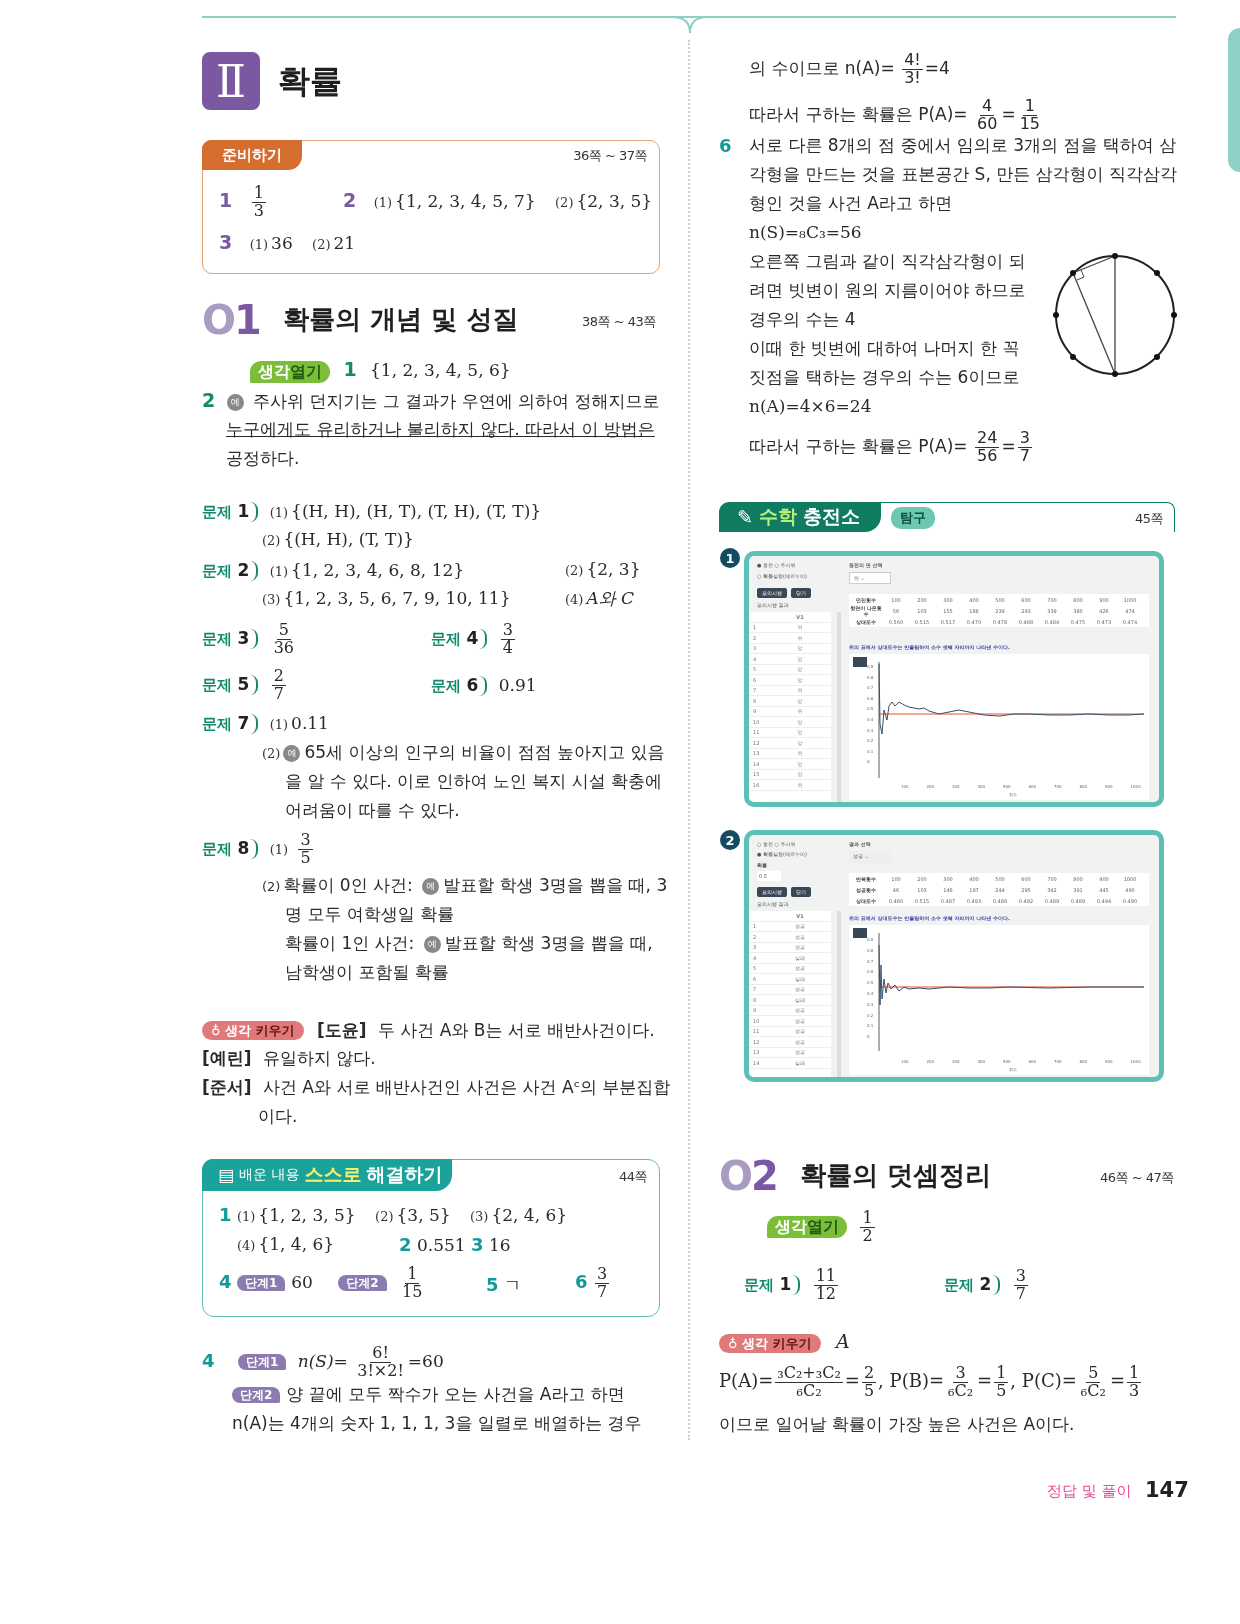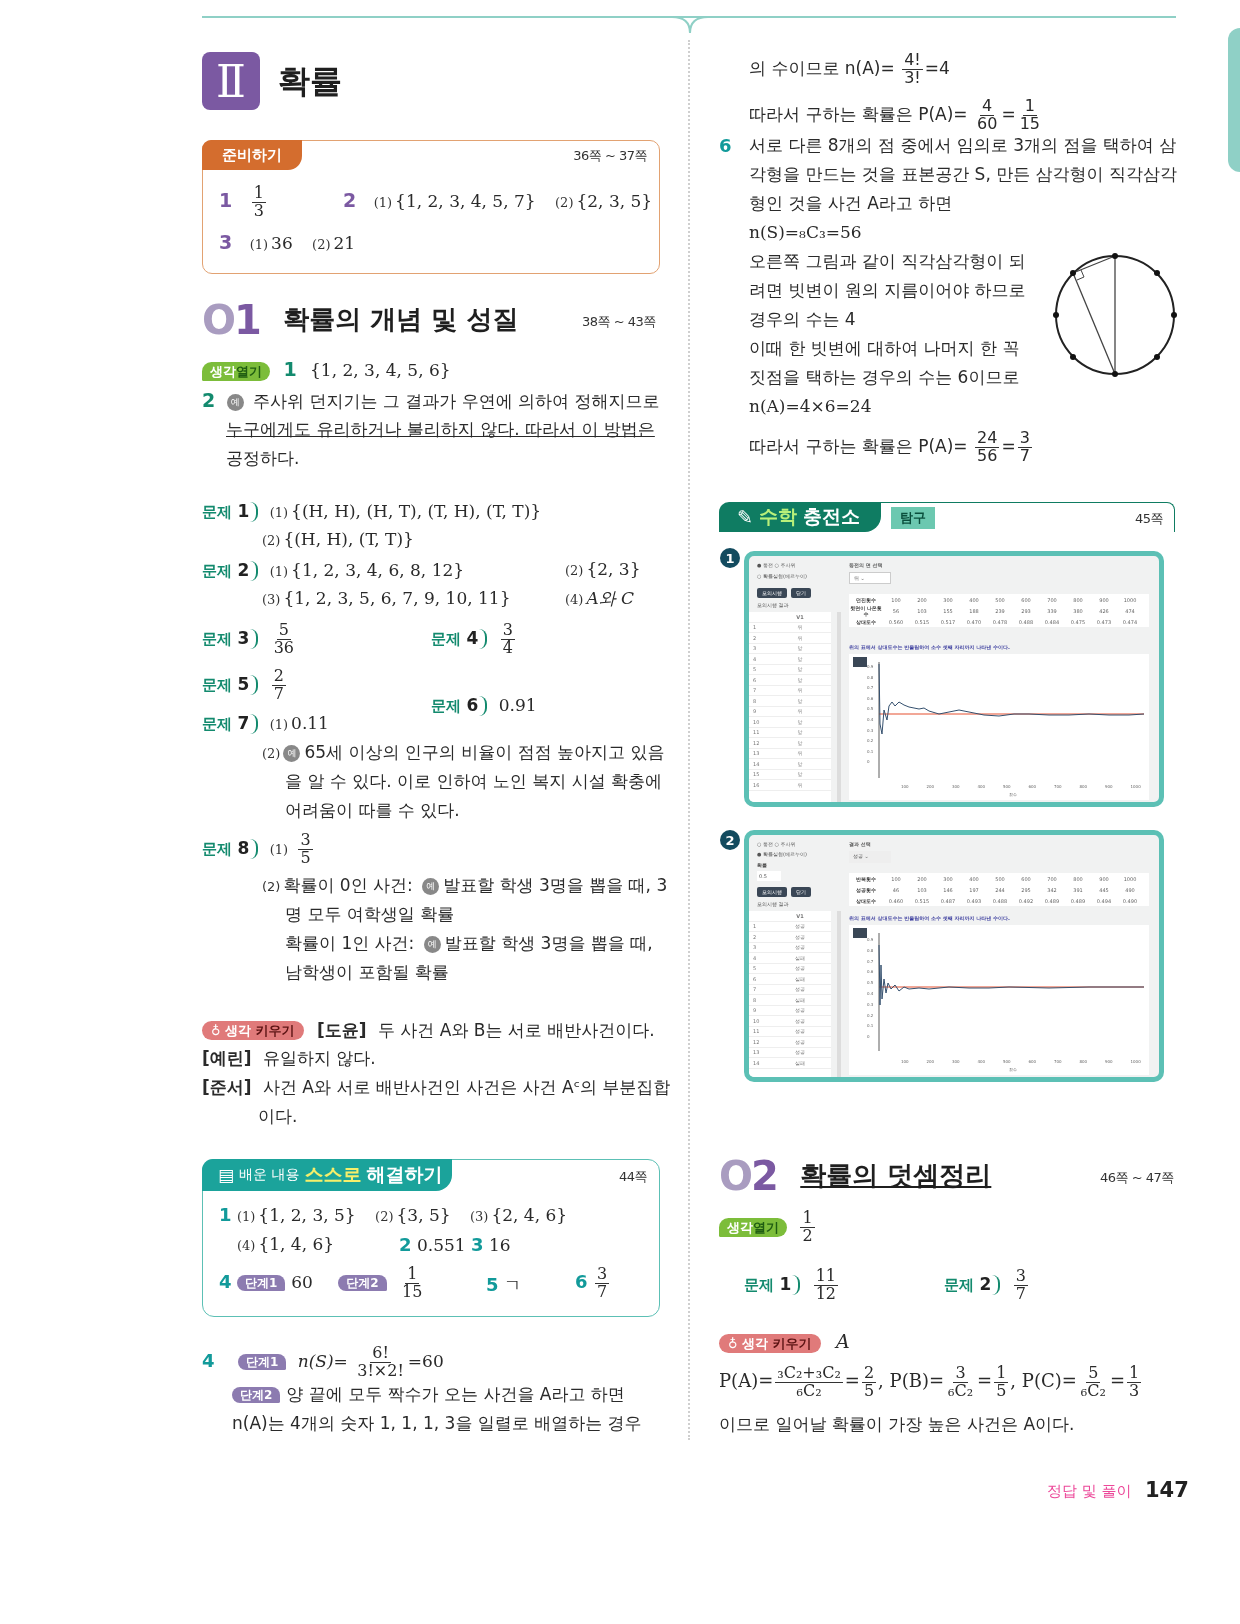--- a/index.html
+++ b/index.html
@@ -26,42 +26,42 @@
   .prep-tab { position: absolute; left: -1px; top: -1px; width: 100px; height: 30px; background: #d46d2e; color: #fff; border-radius: 9px 0 14px 0; font-family: "DejaVu Sans", sans-serif; font-size: 15px; font-weight: bold; display: flex; align-items: center; justify-content: center; }
   .pages { font-family: "DejaVu Sans", sans-serif; font-size: 13px; color: #333; letter-spacing: -0.5px; }
   .purple-num { font-family: "DejaVu Sans", sans-serif; font-weight: bold; color: #7b59a2; font-size: 19px; }
   .green-num { font-family: "DejaVu Sans", sans-serif; font-weight: bold; color: #138a6e; font-size: 19px; }
   .teal-num { font-family: "DejaVu Sans", sans-serif; font-weight: bold; color: #129a9a; font-size: 18px; }
 
   .sec-num { font-family: "DejaVu Sans", sans-serif; font-weight: bold; font-size: 40px; color: #7b59a2; letter-spacing: -2px; }
   .sec-num .o { color: #a99cc0; }
   .sec-title { font-family: "DejaVu Sans", sans-serif; font-weight: bold; font-size: 26px; color: #1f1f1f; }
 
-  .tag-open { display: inline-block; background: #7cbd3a; color: #fff; font-family: "DejaVu Sans", sans-serif; font-size: 13px; font-weight: bold; padding: 3px 8px; border-radius: 12px 12px 12px 2px; vertical-align: middle; }
+  .tag-open { display: inline-block; background: #7cbd3a; color: #fff; font-family: "DejaVu Sans", sans-serif; font-size: 16px; font-weight: bold; padding: 3px 8px; border-radius: 12px 12px 12px 2px; vertical-align: middle; margin-left: 48px; }
   .tag-open .b { color: #1f5d12; }
   .tag-grow { display: inline-block; background: #e07a7a; color: #fff; font-family: "DejaVu Sans", sans-serif; font-size: 13px; font-weight: bold; padding: 3px 9px; border-radius: 12px; vertical-align: middle; }
   .tag-grow .b { color: #5a1212; }
   .ex-circle { display: inline-flex; width: 17px; height: 17px; border-radius: 50%; background: #888; color: #fff; font-size: 9px; align-items: center; justify-content: center; vertical-align: middle; font-family: "DejaVu Sans", sans-serif; margin-right: 4px; }
 
   .prob-label { font-family: "DejaVu Sans", sans-serif; font-weight: bold; color: #138a6e; font-size: 15px; }
   .prob-num { font-family: "DejaVu Sans", sans-serif; font-weight: bold; color: #222; font-size: 17px; }
   .paren-arc { display: inline-block; width: 8px; height: 20px; border-right: 2.5px solid #138a6e; border-radius: 0 12px 12px 0; vertical-align: middle; margin-left: 1px; margin-right: 6px; }
 
   .self-box { position: absolute; left: 202px; top: 1159px; width: 458px; height: 158px; border: 1.5px solid #5cc0b5; border-radius: 12px; }
   .self-tab { position: absolute; left: -1px; top: -1px; width: 250px; height: 32px; background: #1ba39b; border-radius: 11px 0 16px 0; color: #fff; font-family: "DejaVu Sans", sans-serif; display: flex; align-items: center; padding-left: 16px; gap: 5px; }
   .self-tab .y { color: #f6ef6a; font-weight: bold; font-size: 19px; }
   .self-tab .w { font-weight: bold; font-size: 19px; }
   .self-tab .s { font-size: 14px; }
   .step-tag { display: inline-block; background: #8c7bb0; color: #fff; font-family: "DejaVu Sans", sans-serif; font-size: 12px; font-weight: bold; padding: 2px 8px; border-radius: 10px 10px 2px 10px; vertical-align: middle; margin-right: 6px; }
 
   .charge-header { position: absolute; left: 719px; top: 502px; width: 456px; height: 32px; }
   .charge-tab { position: absolute; left: 0; top: 0; width: 162px; height: 30px; background: #0f7c62; border-radius: 10px 0 16px 0; color: #fff; font-family: "DejaVu Sans", sans-serif; font-weight: bold; font-size: 19px; display: flex; align-items: center; padding-left: 18px; gap: 6px; }
   .charge-tab .y { color: #b9f07a; }
   .charge-line { position: absolute; left: 150px; top: 0; width: 306px; height: 30px; border-top: 1.5px solid #0f7c62; border-right: 1.5px solid #0f7c62; border-radius: 0 8px 0 0; }
-  .explore { position: absolute; left: 172px; top: 5px; background: #6cc8b0; color: #0a4f3d; font-family: "DejaVu Sans", sans-serif; font-weight: bold; font-size: 13px; padding: 2px 9px; border-radius: 0; }
+  .explore { position: absolute; left: 172px; top: 5px; background: #6cc8b0; color: #0a4f3d; font-family: "DejaVu Sans", sans-serif; font-weight: bold; font-size: 13px; padding: 2px 9px; border-radius: 10px; }
 
   .shot { position: absolute; border: 5px solid #5cc0b5; border-radius: 10px; background: #f1f2f2; overflow: hidden; }
   .shot-num { position: absolute; width: 20px; height: 20px; border-radius: 50%; background: #134b5f; color: #fff; font-family: "DejaVu Sans", sans-serif; font-weight: bold; font-size: 13px; display: flex; align-items: center; justify-content: center; }
   .tiny { font-family: "DejaVu Sans", sans-serif; font-size: 5px; color: #555; white-space: nowrap; }
   .mini-btn { position: absolute; background: #3a4756; color: #fff; font-family: "DejaVu Sans", sans-serif; font-size: 5px; border-radius: 2px; display: flex; align-items: center; justify-content: center; }
   .mini-table { position: absolute; background: #fff; }
   .mini-row { display: flex; height: 11px; align-items: center; }
   .mini-row span { font-family: "DejaVu Sans", sans-serif; font-size: 5px; color: #666; width: 26px; text-align: center; }
   .mini-row span.h { width: 34px; font-weight: bold; color: #333; }
   .side-list { position: absolute; background: #fff; }
@@ -162,21 +162,21 @@
       <span class="den">4</span>
     </span>
 </div>
 <div class="line" style="left:202px; top:668px;">
   <span class="prob-label">문제</span> <span class="prob-num">5</span><span class="paren-arc"></span>
   <span class="frac">
       <span class="num">2</span>
       <span class="den">7</span>
     </span>
 </div>
-<div class="line" style="left:431px; top:676px;margin-top:20px;">
+<div class="line" style="left:431px; top:676px;">
   <span class="prob-label">문제</span> <span class="prob-num">6</span><span class="paren-arc"></span>
   <span>0.91</span>
 </div>
 <div class="line" style="left:202px; top:714px;">
   <span class="prob-label">문제</span> <span class="prob-num">7</span><span class="paren-arc"></span>
   <span class="pn">(1)</span><span>0.11</span>
 </div>
 <div class="line" style="left:262px; top:744px;">
   <span class="pn">(2)</span><span class="ex-circle">예</span><span class="sans">65세 이상의 인구의 비율이 점점 높아지고 있음</span>
 </div>
@@ -645,21 +645,21 @@
           <text x="256" y="138">900</text>
           <text x="281.5" y="138">1000</text>
           <text x="160" y="146">횟수</text>
         </g>
     </svg>
   </div>
 </div>
 
 <div class="line" style="left:719px; top:1156px;">
   <span class="sec-num"><span class="o">O</span><span>2</span></span>
-  <span class="sec-title" style="margin-left:18px; vertical-align:6px;text-decoration:underline;">확률의 덧셈정리</span>
+  <span class="sec-title" style="margin-left:18px; vertical-align:6px;">확률의 덧셈정리</span>
 </div>
 <div class="abs pages" style="left:1100px; top:1169px;">46쪽 ~ 47쪽</div>
 
 <div class="line" style="left:719px; top:1210px;">
   <span class="tag-open"><span>생각</span><span class="b">열기</span></span>
   <span class="frac" style="margin-left:8px;">
       <span class="num">1</span>
       <span class="den">2</span>
     </span>
 </div>

